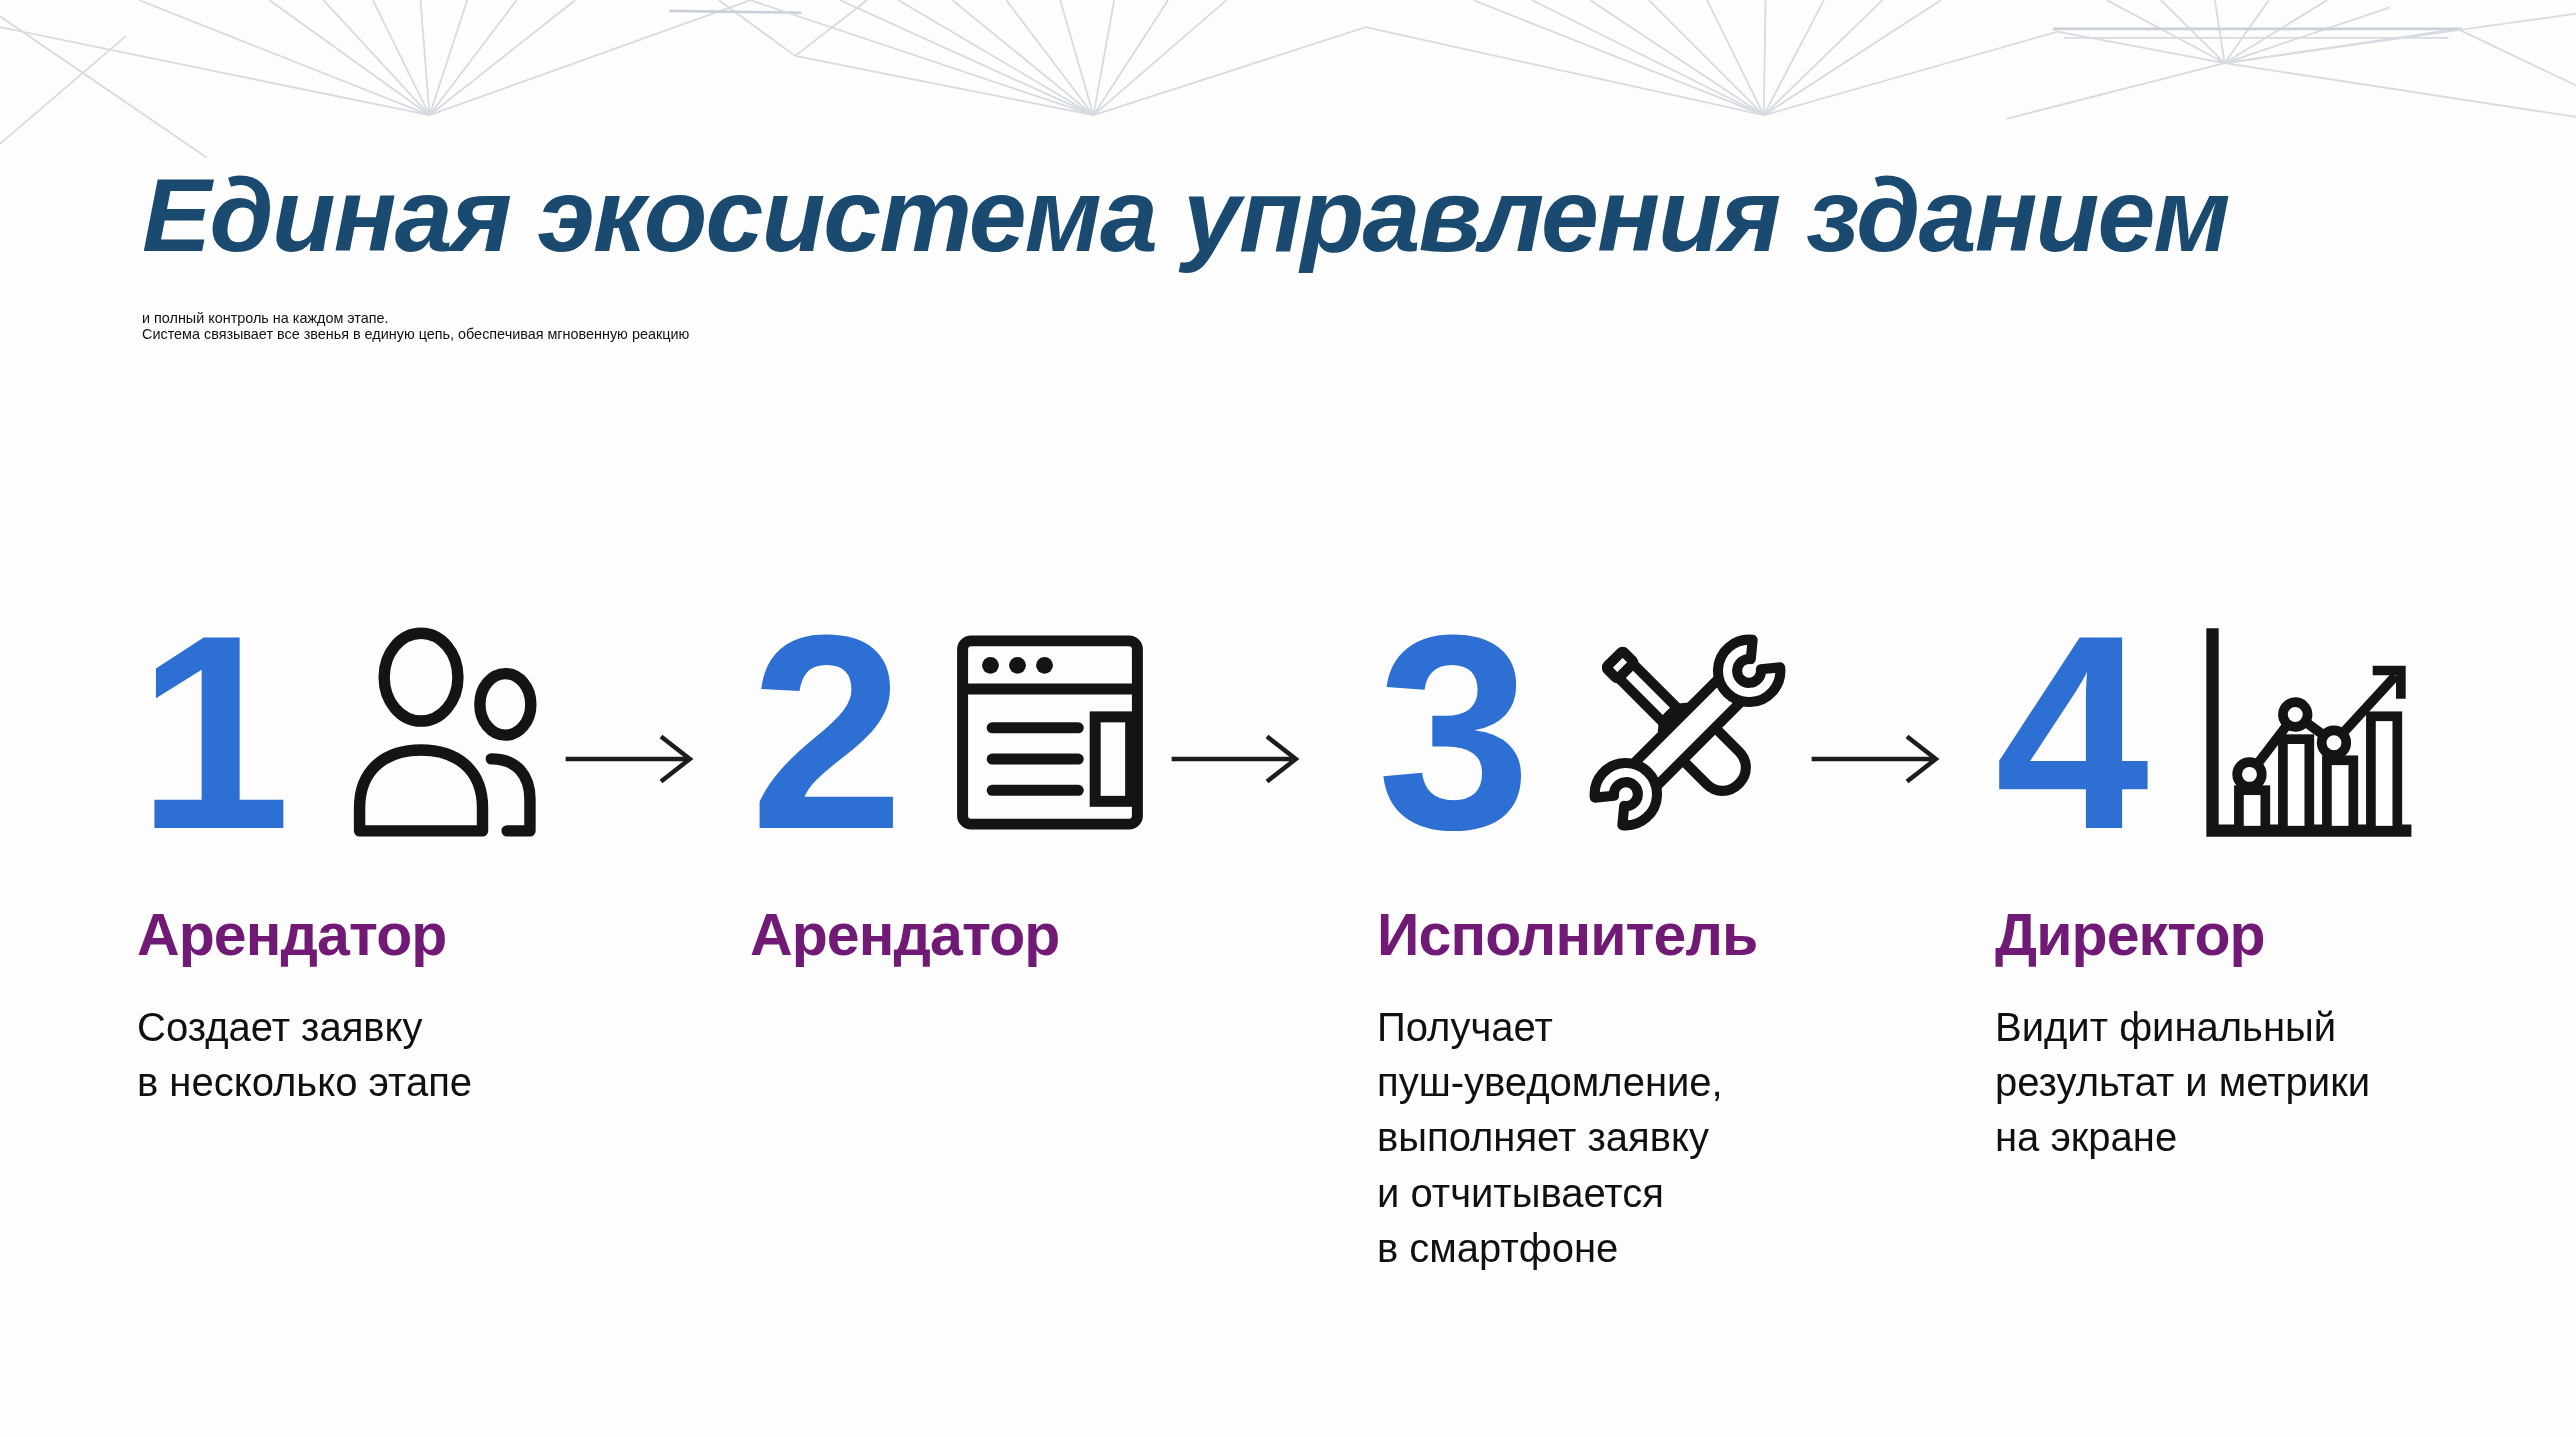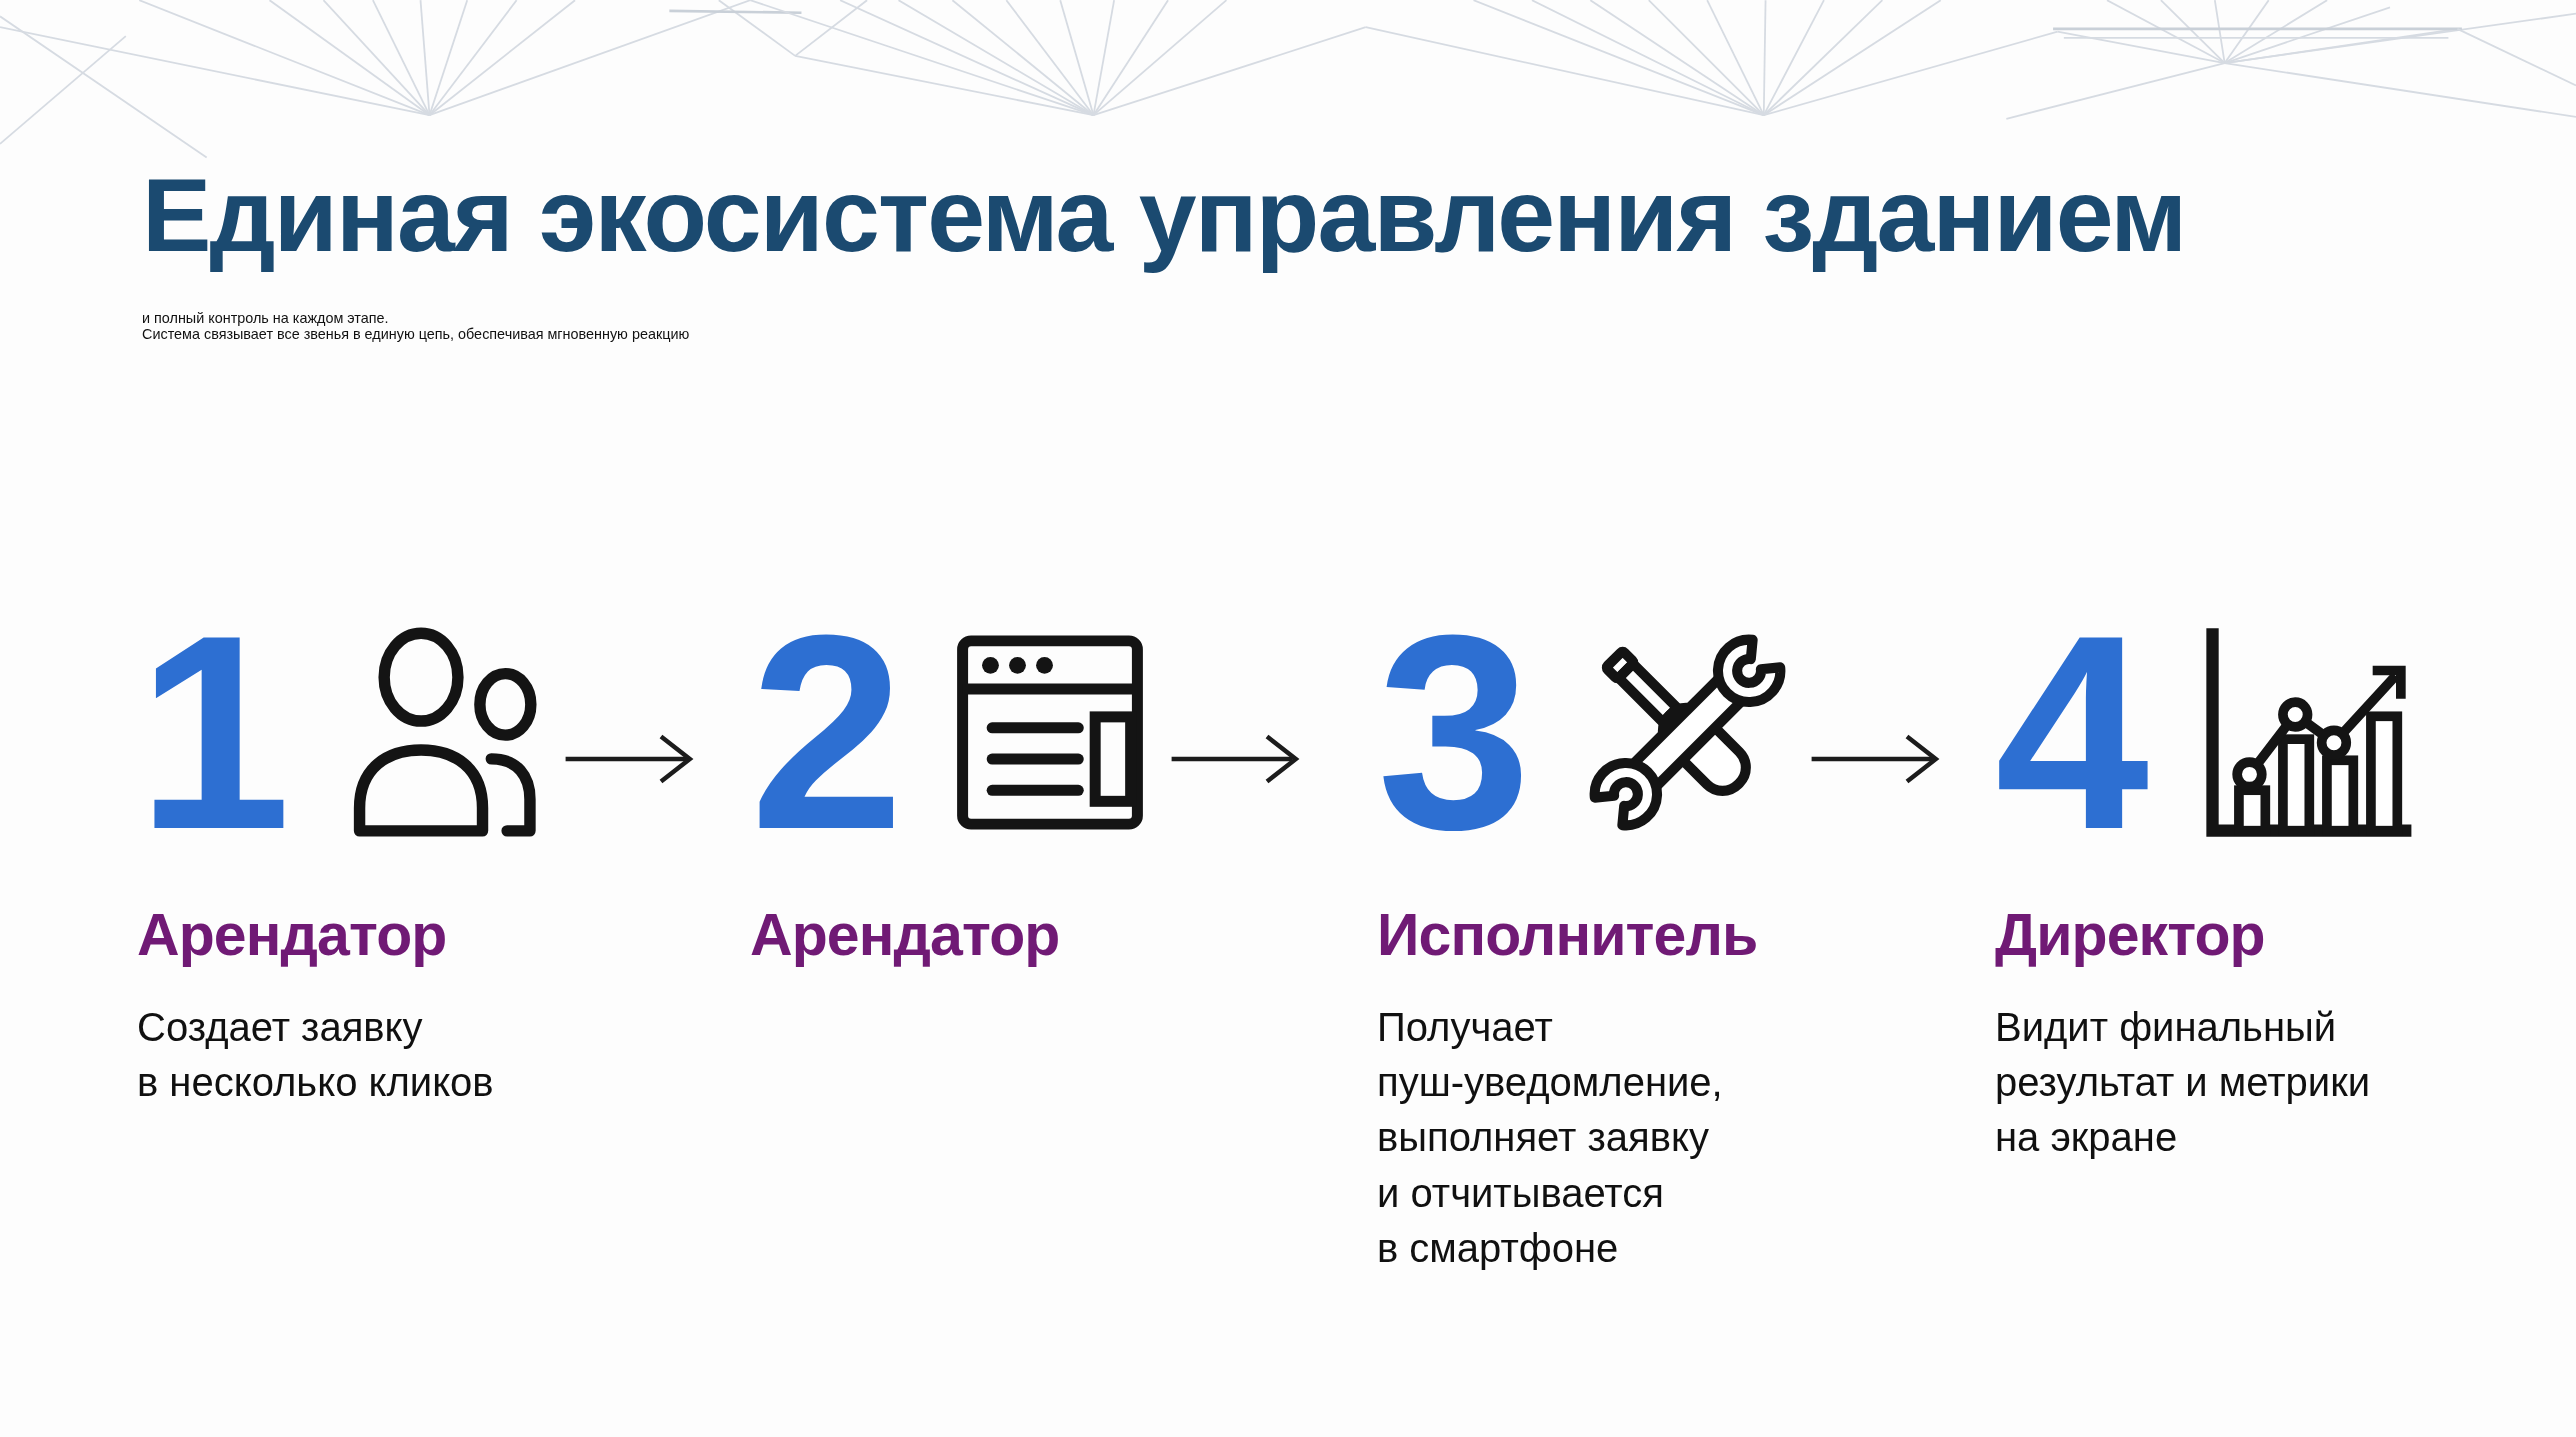--- a/index.html
+++ b/index.html
@@ -16,20 +16,21 @@
   .mesh line.dark{stroke:#c9d0d8;stroke-width:3;}
 
   .header{position:absolute;left:142px;top:160px;width:2300px;}
   .slide-title{
     margin:0;
     font-size:104px;
     line-height:1.06;
     font-weight:700;
     letter-spacing:-1.8px;
     color:#1b4a70;
+    font-style:italic;
   }
   .slide-subtitle{
     margin:40px 0 0 0;
     font-size:40px;
     line-height:1.42;
     font-weight:400;
     color:#0d0d0d;
   }
 
   .steps{position:absolute;left:0;top:620px;width:2576px;height:719px;}
@@ -156,21 +157,21 @@
             <ellipse cx="90" cy="57" rx="42" ry="50"></ellipse>
             <path d="M20,232 v-26 c0,-46 32,-66 70,-66 s70,20 70,66 v26 z"></path>
             <ellipse cx="186" cy="88" rx="29" ry="35"></ellipse>
             <path d="M170,150 c30,0 44,20 44,46 v36 h-26"></path>
           </g>
         </svg>
       </div>
     </div>
     <h2 class="step-title">Арендатор</h2>
     <p class="step-desc">Создает заявку
-в несколько кликов</p>
+в несколько этапе</p>
   </div>
 
   <div class="flow-arrow arrow-1">
     <svg width="135" height="58" viewBox="0 0 150 64">
       <path d="M4,32 H138" stroke="#1c1c1c" stroke-width="5" fill="none"></path>
       <path d="M110,7 L142,32 L110,57" stroke="#1c1c1c" stroke-width="5" fill="none"></path>
     </svg>
   </div>
 
   <div class="step step-2">

